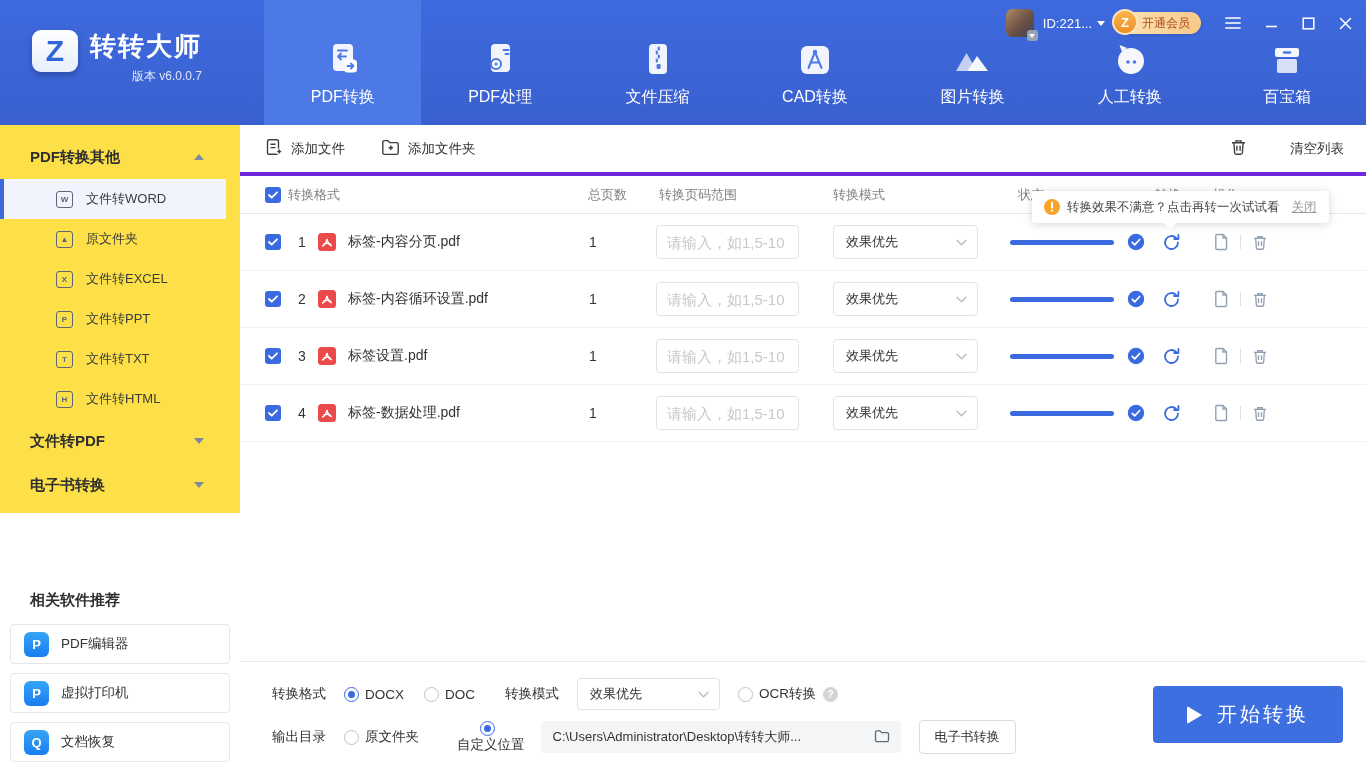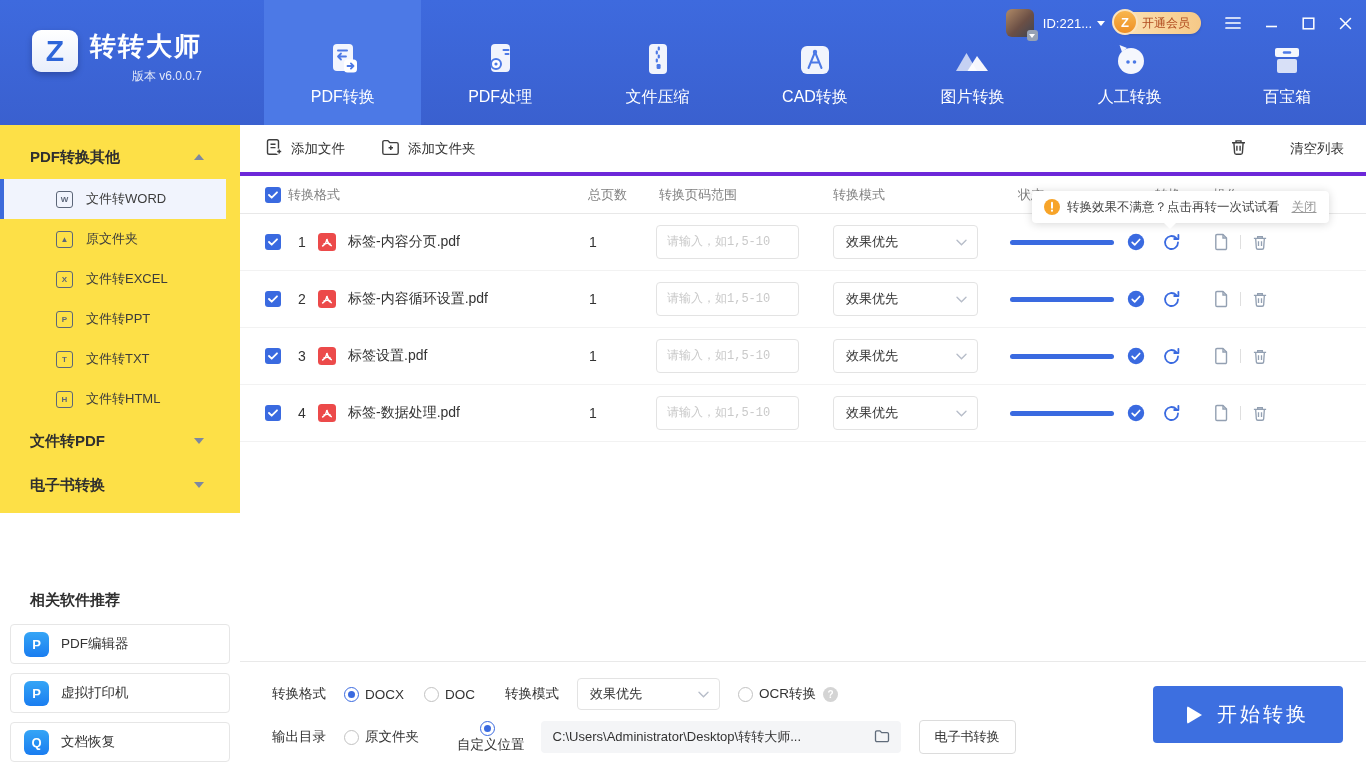--- a/index.html
+++ b/index.html
@@ -66,22 +66,22 @@
   .th-status{width:145px;padding-left:8px;box-sizing:border-box;}
   .th-retry{width:58px;}
   .cb{width:16px;height:16px;border-radius:3px;background:#3a6ae0;display:flex;align-items:center;justify-content:center;cursor:pointer;flex:none;}
   .trow{height:57px;display:flex;align-items:center;border-bottom:1px solid #f2f2f2;padding-left:25px;font-size:14px;color:#333;box-sizing:border-box;}
   .c-check{width:33px;}
   .c-index{width:20px;}
   .c-icon{width:30px;display:flex;align-items:center;}
   .c-name{width:237px;white-space:nowrap;overflow:hidden;}
   .c-pages{width:71px;padding-left:4px;box-sizing:border-box;}
   .c-range{width:177px;}
-  .c-range input{width:143px;height:34px;border:1px solid #e3e3e3;border-radius:4px;padding:0 10px;font-size:12px;
-                 box-sizing:border-box;outline:none;color:#333;font-family:Liberation Mono, monospace;}
+  .c-range input{width:143px;height:34px;border:1px solid #e3e3e3;border-radius:4px;padding:0 10px;font-size:15px;
+                 box-sizing:border-box;outline:none;color:#333;font-family:Liberation Sans, sans-serif;}
   .c-range input::placeholder{color:#c9c9c9;}
   .c-mode{width:177px;}
   .sel{width:145px;height:34px;border:1px solid #e3e3e3;border-radius:4px;display:flex;align-items:center;
        justify-content:space-between;padding:0 10px 0 12px;font-size:13px;color:#333;box-sizing:border-box;cursor:pointer;background:#fff;}
   .c-status{width:145px;display:flex;align-items:center;}
   .pbar{width:104px;height:5px;border-radius:3px;background:#3a6ae0;}
   .pcheck{margin-left:13px;display:flex;}
   .c-retry{width:58px;display:flex;padding-left:7px;box-sizing:border-box;}
   .c-ops{display:flex;align-items:center;}
   .op-div{width:1px;height:14px;background:#dfdfdf;margin:0 11px;}

